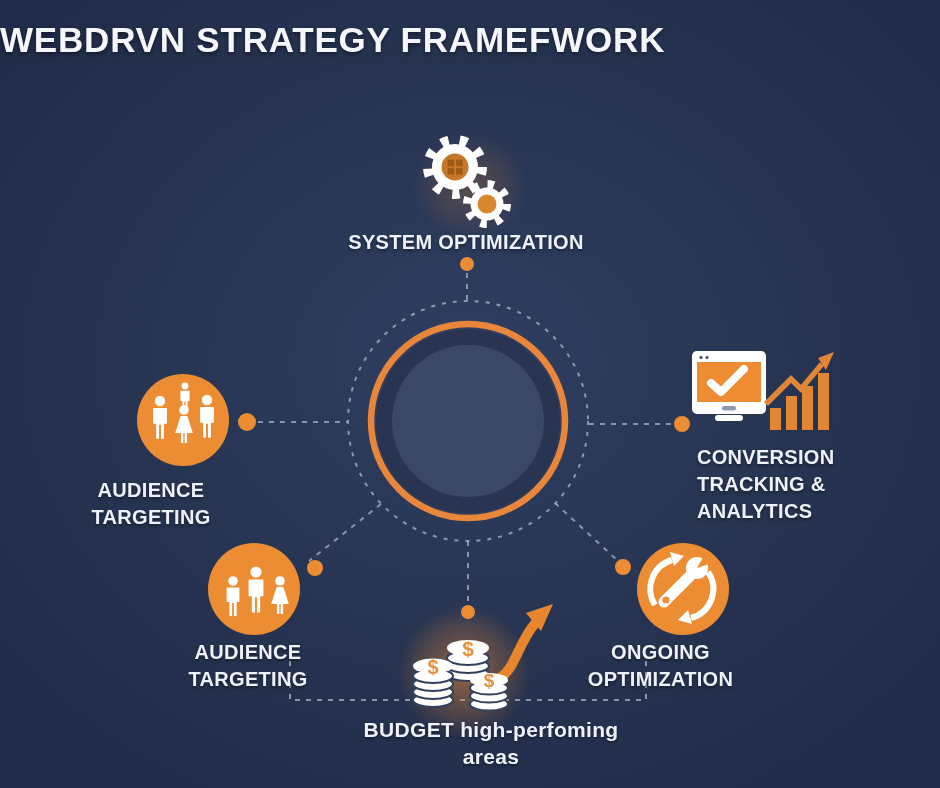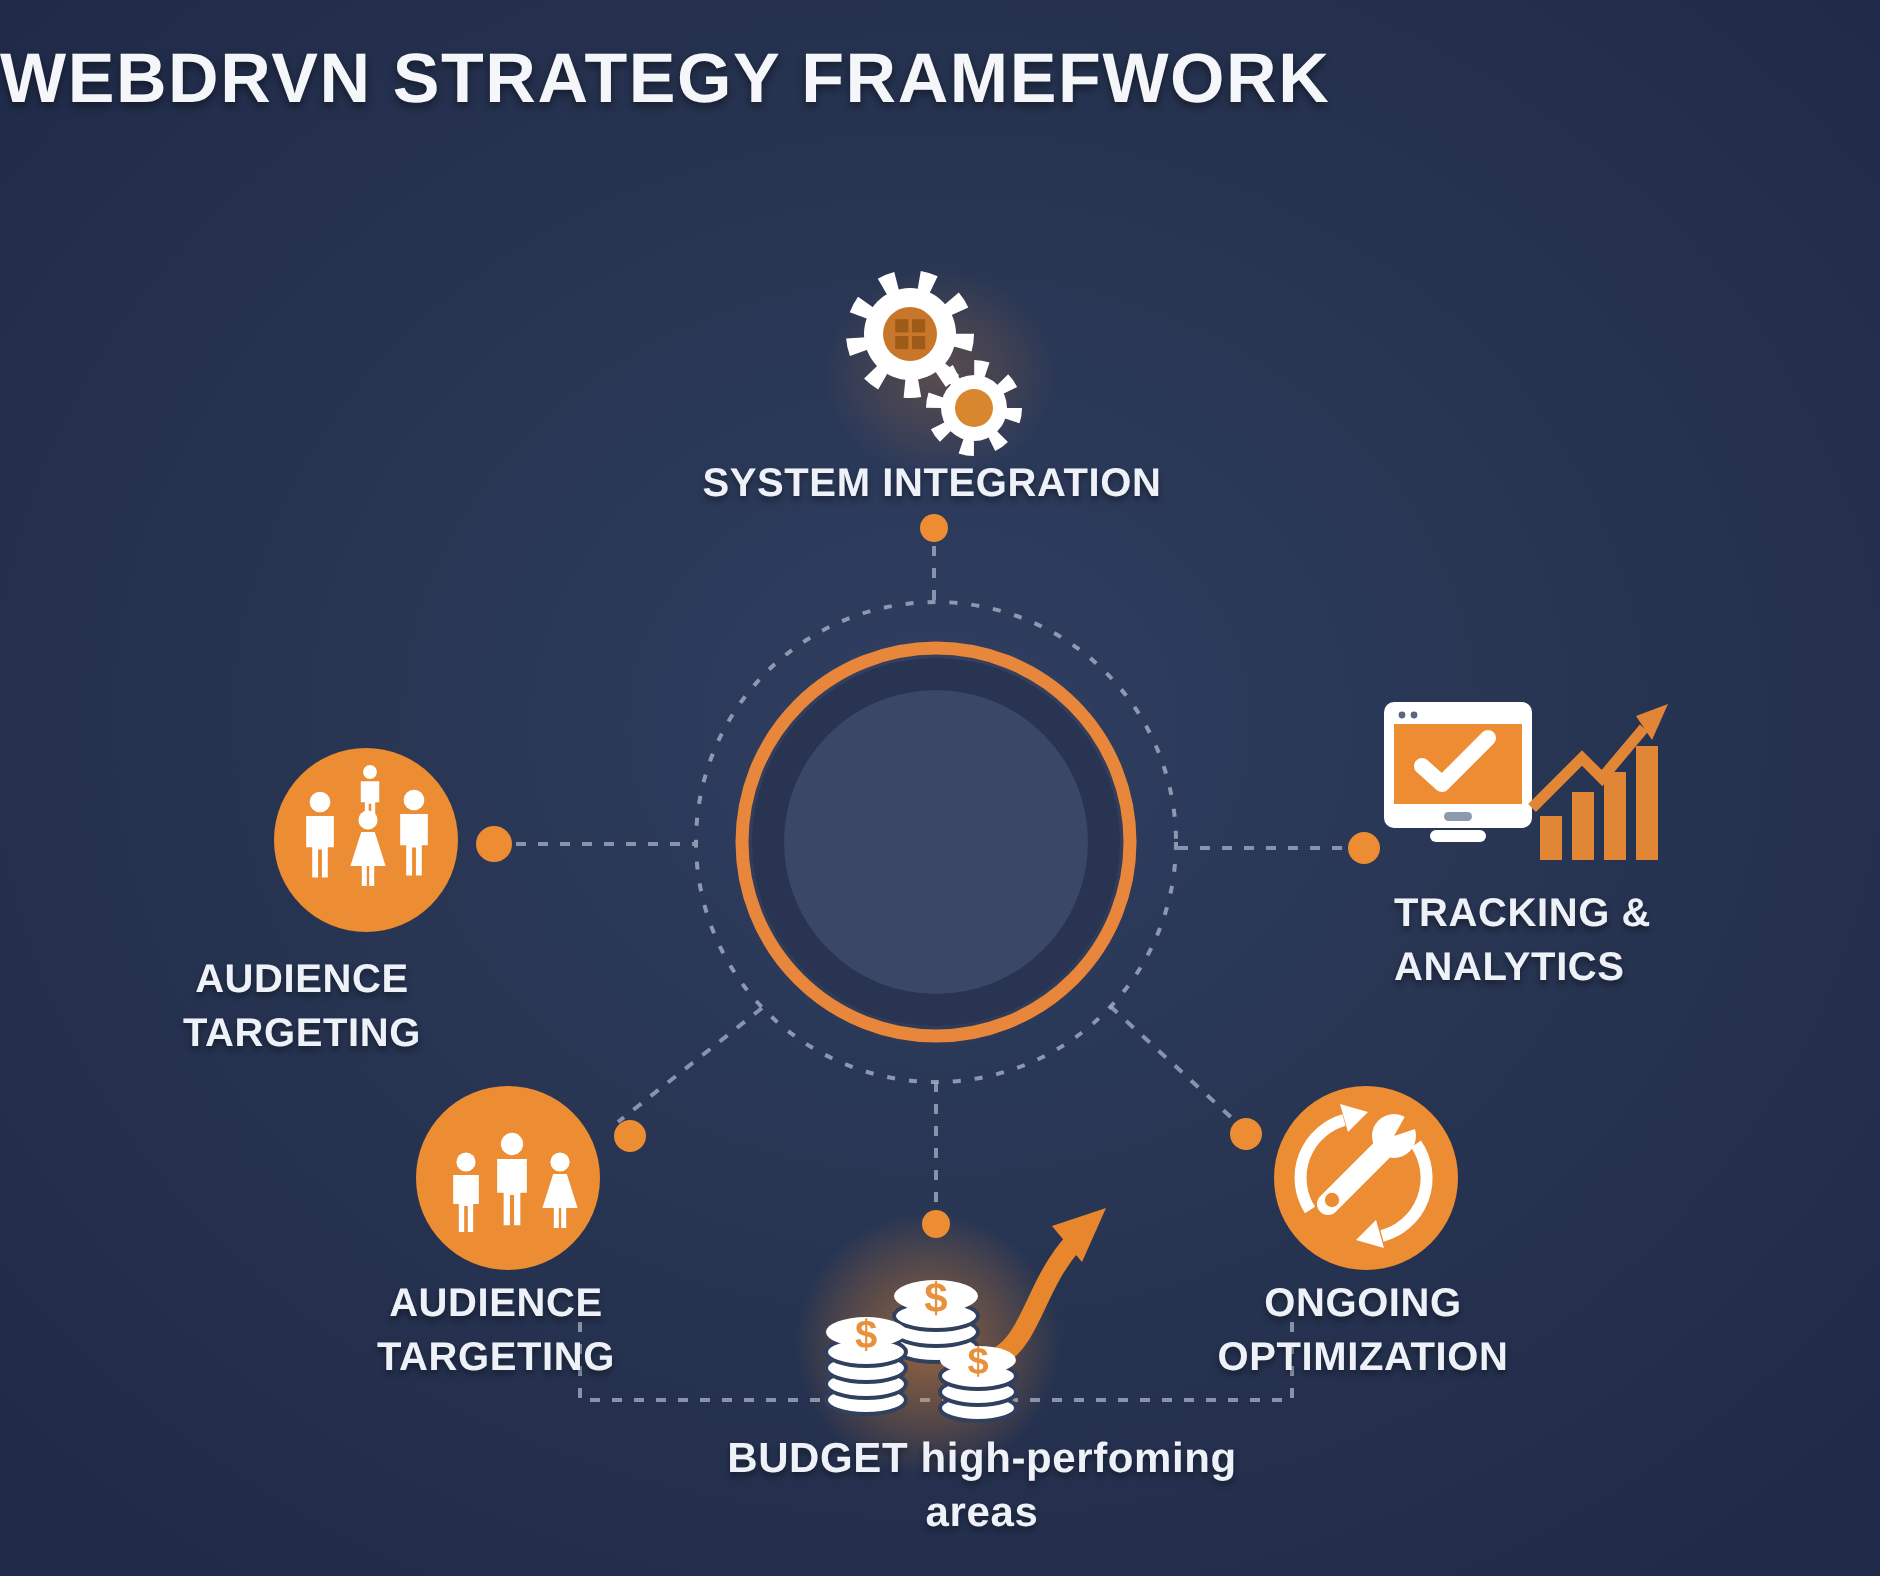--- a/index.html
+++ b/index.html
@@ -166,27 +166,28 @@
       <g>
         <ellipse cx="489" cy="704" rx="19" ry="6.5" fill="#ffffff" stroke="#31405f" stroke-width="2"></ellipse>
         <ellipse cx="489" cy="696" rx="19" ry="6.5" fill="#ffffff" stroke="#31405f" stroke-width="2"></ellipse>
         <ellipse cx="489" cy="688" rx="19" ry="6.5" fill="#ffffff" stroke="#31405f" stroke-width="2"></ellipse>
         <ellipse cx="489" cy="680" rx="19" ry="7" fill="#ffffff"></ellipse>
         <text x="489" y="687" text-anchor="middle" font-size="19" font-weight="bold" fill="#e8913c" font-family="Liberation Sans, sans-serif">$</text>
       </g>
     </g>
   </svg>
 
-  <div class="node-label center-text" style="left:316px;top:229px;width:300px;">SYSTEM INTEGRATION</div>
+  <div class="node-label center-text" style="left:316px;top:229px;width:300px;">SYSTEM OPTIMIZATION</div>
 
   <div class="node-label center-text" style="left:46px;top:477px;width:210px;">AUDIENCE TARGETING</div>
 
   <div class="node-label left-text" style="left:697px;top:444px;width:220px;">
+    <div>CONVERSION</div>
     <div>TRACKING &amp; ANALYTICS</div>
   </div>
 
   <div class="node-label center-text" style="left:148px;top:639px;width:200px;">AUDIENCE TARGETING</div>
 
-  <div class="node-label center-text" style="left:579px;top:639px;width:205px;">ONGOING OPTIMIZATION</div>
+  <div class="node-label center-text" style="left:558px;top:639px;width:205px;">ONGOING OPTIMIZATION</div>
 
   <div class="node-label center-text" style="left:351px;top:716px;width:280px;font-size:21px;text-align:center;">BUDGET high-perfoming areas</div>
 
 </div>
 
 </body></html>

